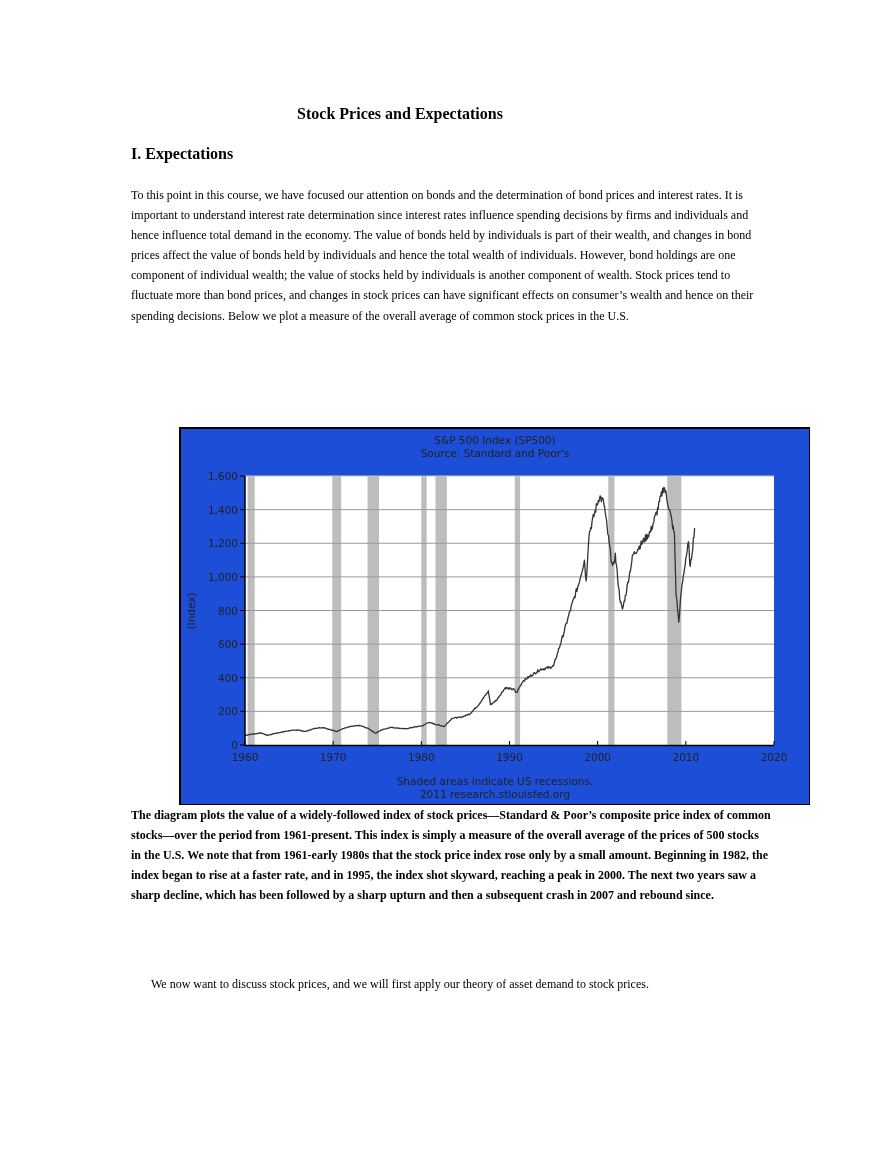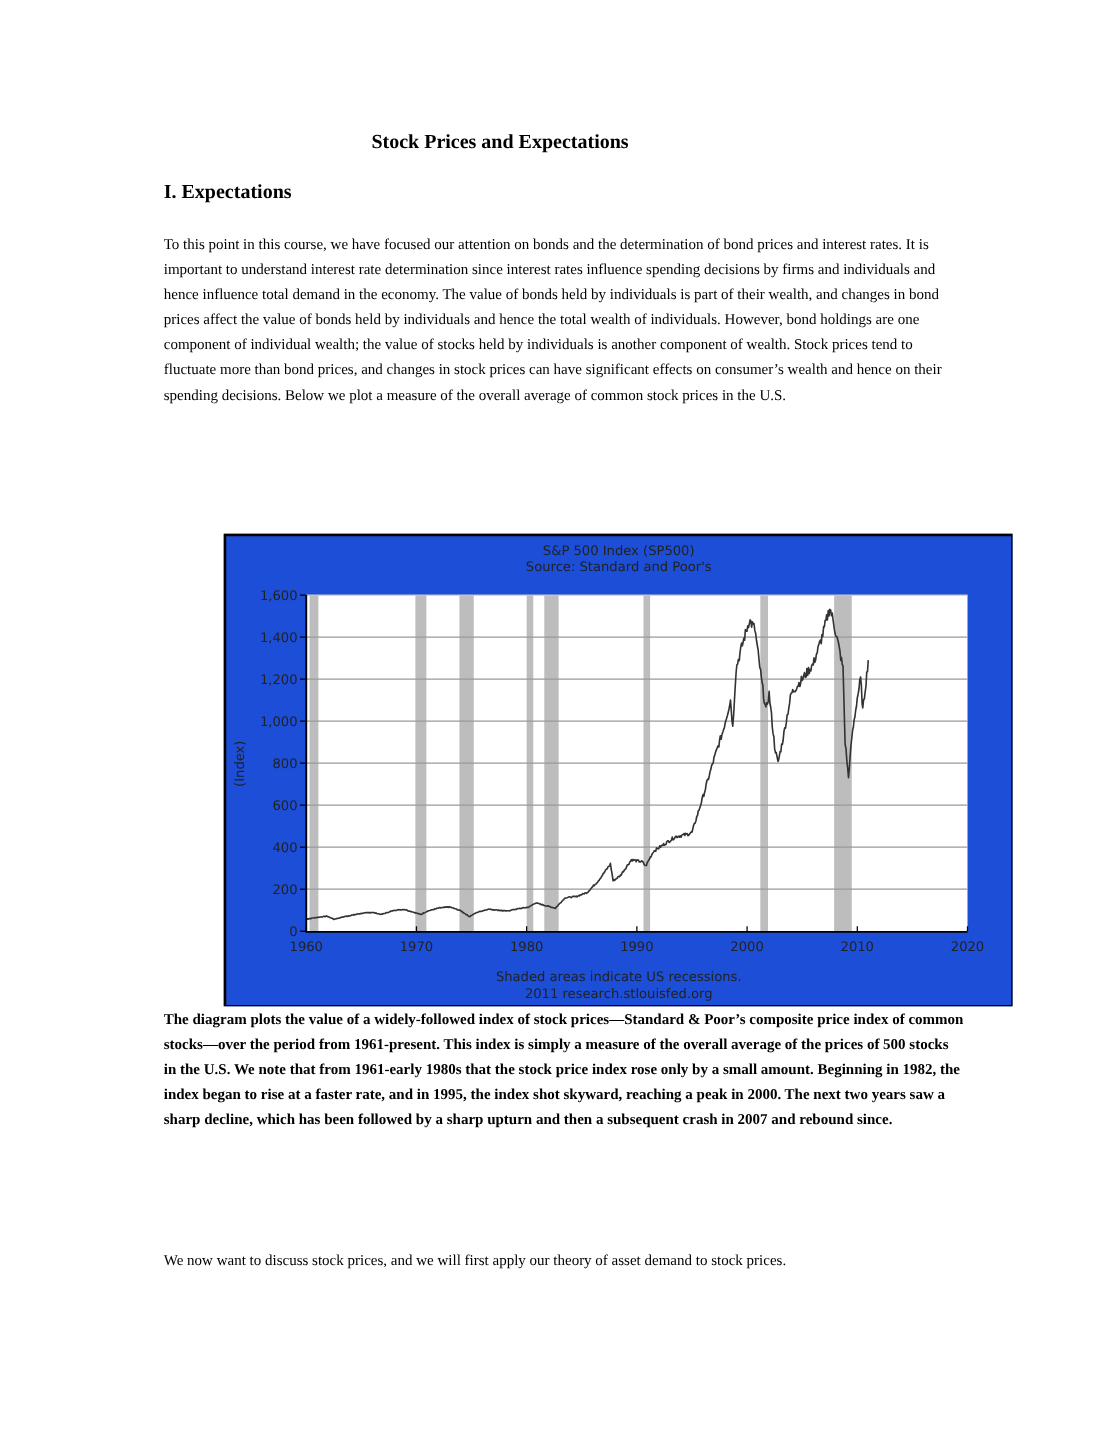--- a/index.html
+++ b/index.html
@@ -4,21 +4,21 @@
 <style>
   html, body { margin: 0; padding: 0; background: #ffffff; }
   body { width: 893px; height: 1155px; position: relative; overflow: hidden;
          font-family: "Liberation Serif", "DejaVu Serif", serif; color: #000; }
   .page-title { position: absolute; top: 105px; left: 0; width: 800px; text-align: center;
                 font-weight: bold; font-size: 16px; }
   .section-heading { position: absolute; top: 145px; left: 131px; font-weight: bold; font-size: 16px; }
   .para { position: absolute; left: 131px; width: 640px; font-size: 12px; line-height: 20.1px; margin: 0; }
   .para1 { top: 185px; }
   .para2 { top: 805px; font-weight: bold; }
-  .para3 { top: 998px; }
+  .para3 { top: 974px; margin-left: 20px; }
 
   .chart { position: absolute; left: 131px; top: 427px; width: 628px; height: 375px;
            background: #1d4ed8; border: 1px solid #000; border-left-width: 2px; border-top-width: 2px; margin-left: 48px; }
   .chart-svg { position: absolute; left: 0; top: 0; }
   .chart-text { font-family: "DejaVu Sans", "Liberation Sans", sans-serif; font-size: 10.5px; fill: #222; }
 </style>
 </head>
 <body>
 
 <div class="page-title">Stock Prices and Expectations</div>

